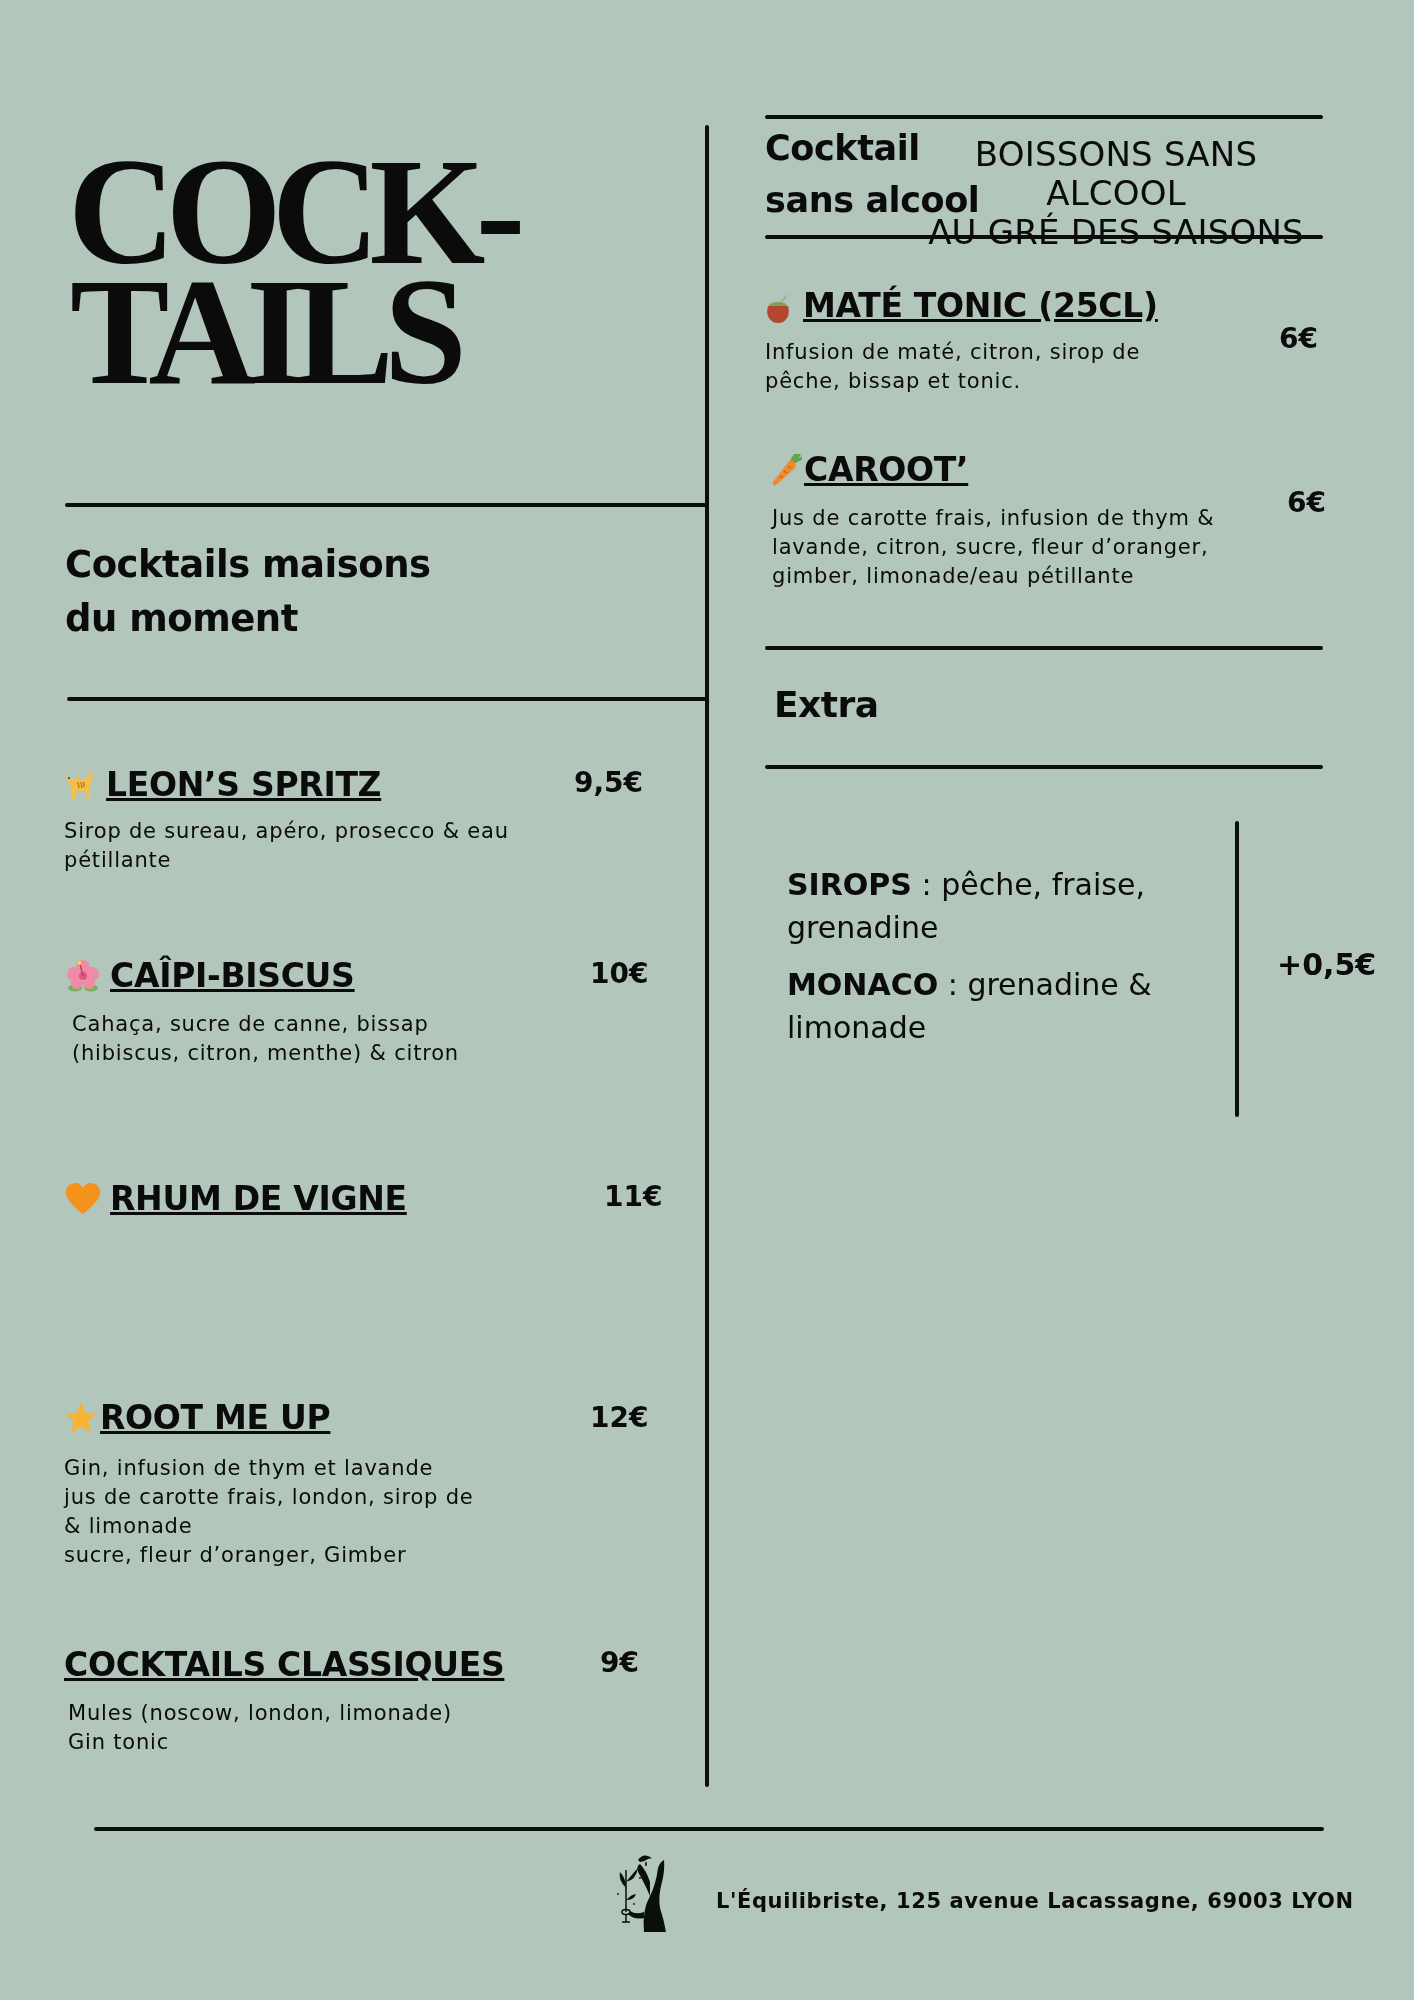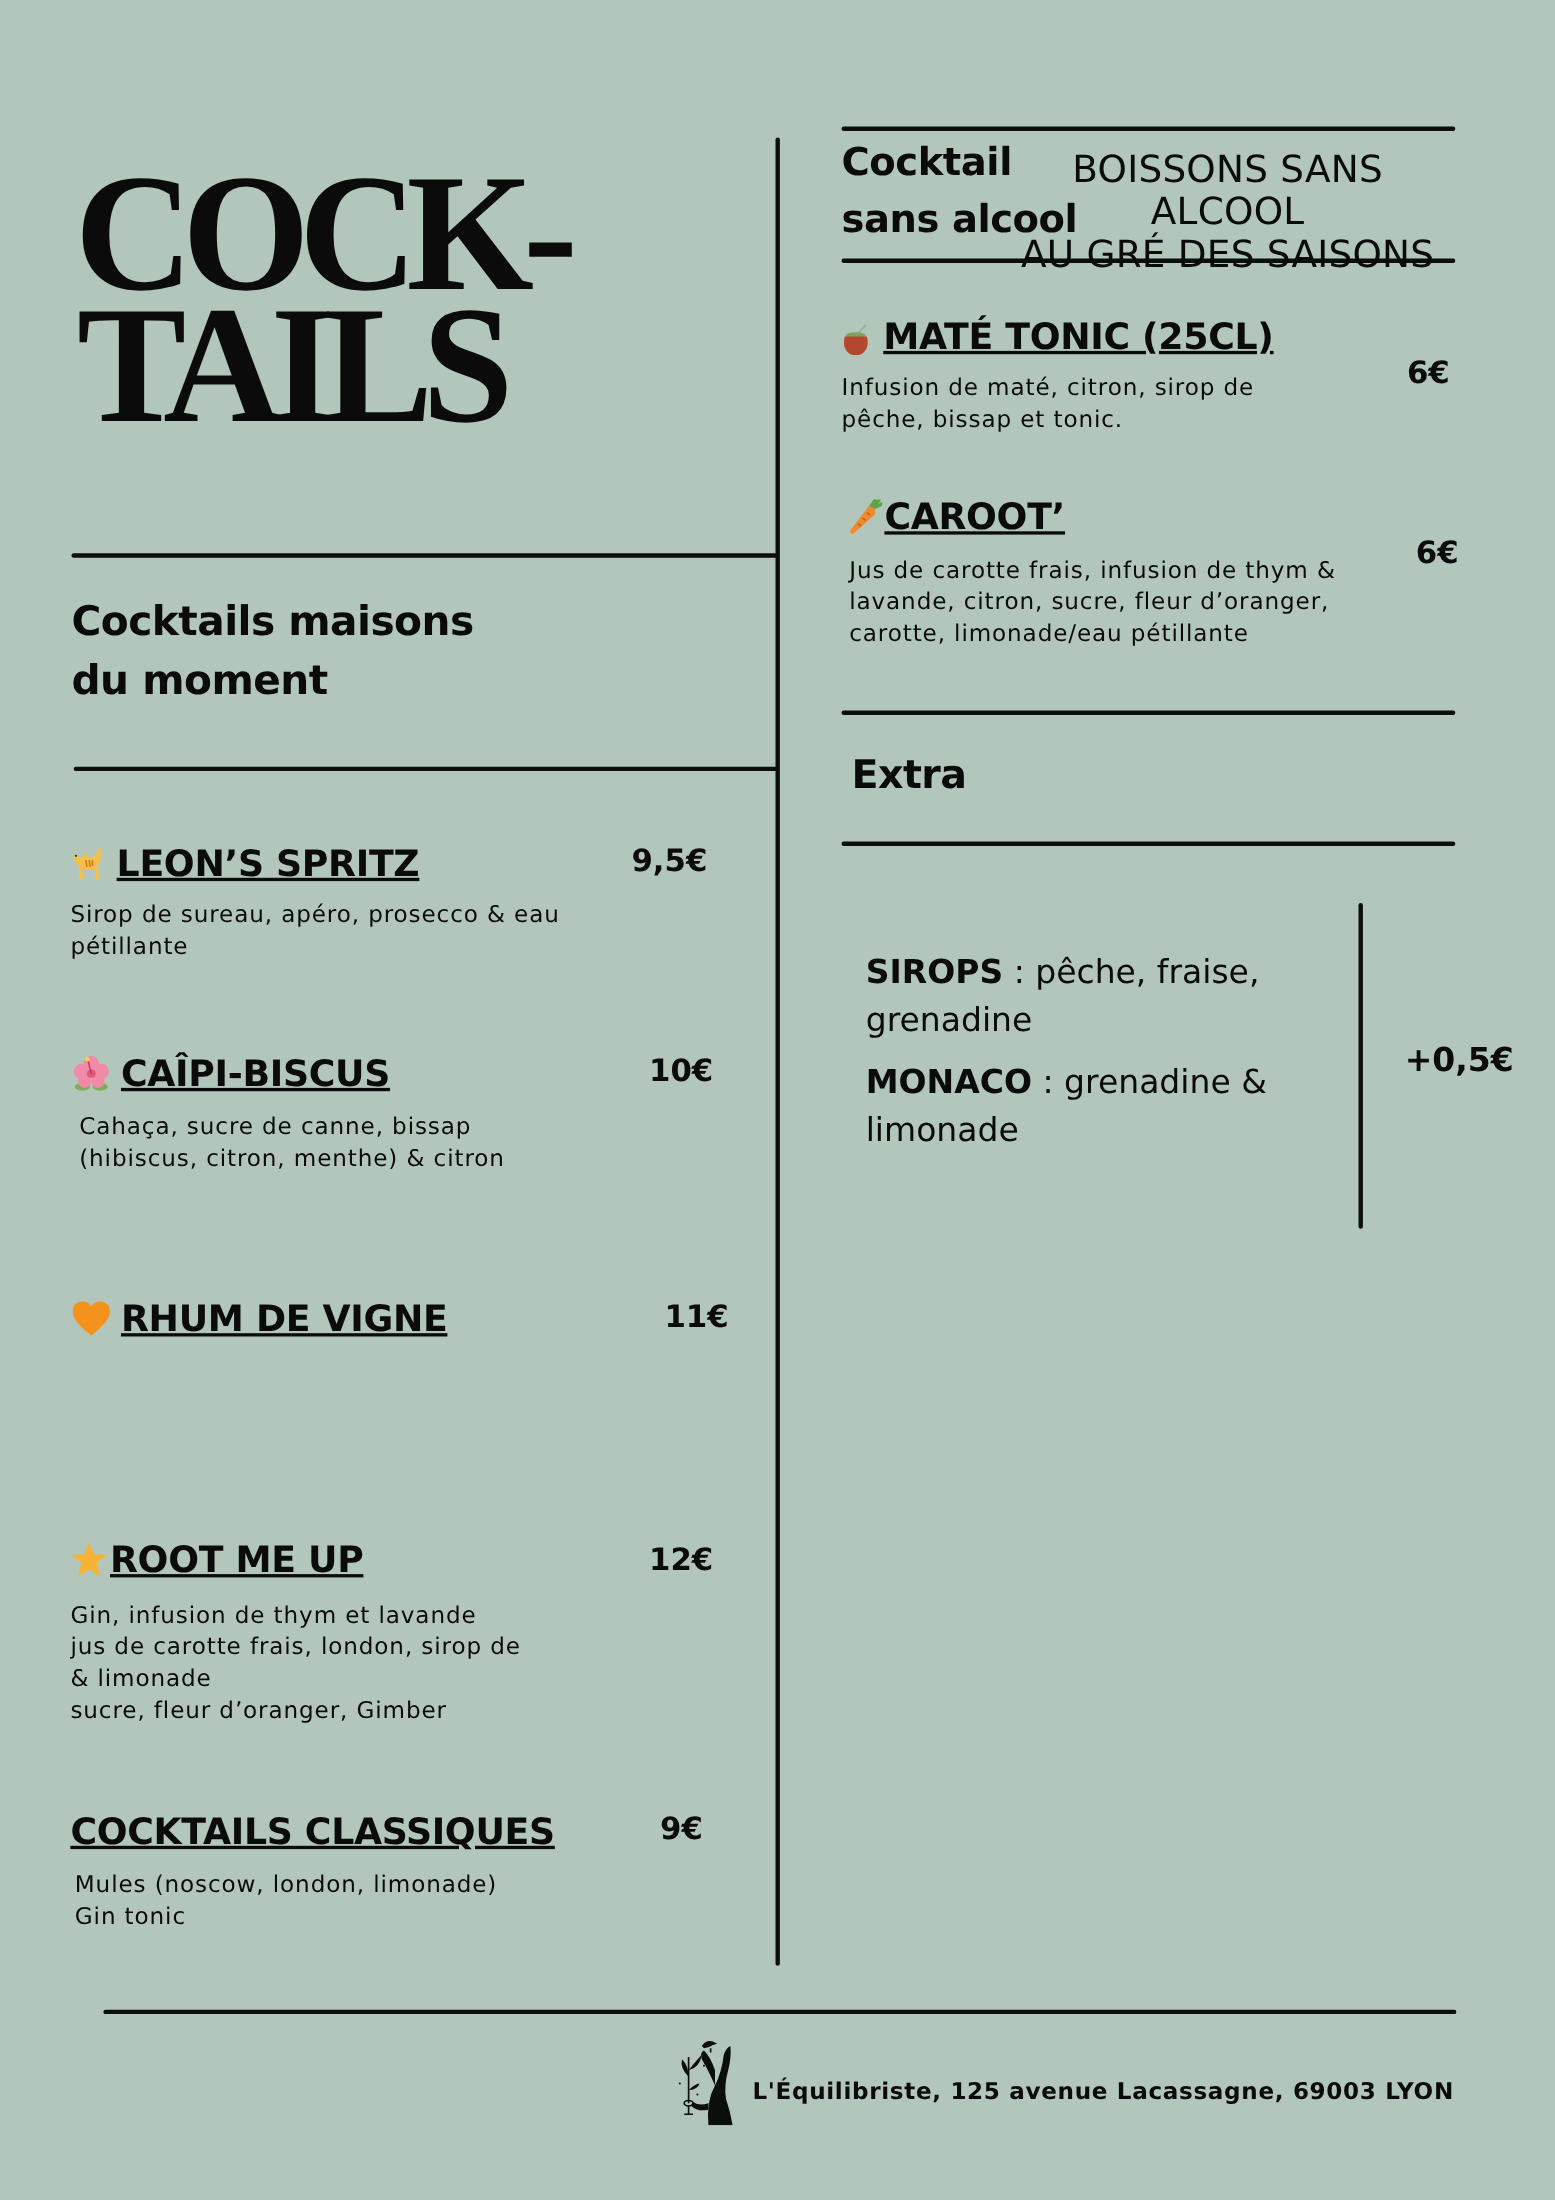--- a/index.html
+++ b/index.html
@@ -249,21 +249,21 @@
         <path d="M18 6 Q26 8 23 14 L4 31 Q0 32 1 28 Z" fill="#f08a2a"></path>
         <path d="M8 22 l3 2 M12 17 l3 2 M16 12 l3 2" stroke="#c8621a" stroke-width="1.4"></path>
       </svg>
     </span>
     <span>CAROOT’</span>
   </div>
   <div class="price abs" style="left:515px; top:35px;">6€</div>
   <div class="item-desc" style="margin-top:14px;">
     <div>Jus de carotte frais, infusion de thym &amp;</div>
     <div>lavande, citron, sucre, fleur d’oranger,</div>
-    <div>carotte, limonade/eau pétillante</div>
+    <div>gimber, limonade/eau pétillante</div>
   </div>
 </div>
 
 <div class="abs section-title" style="left:774px; top:678px; font-size:36px;">Extra</div>
 
 <div class="abs extra-text" style="left:787px; top:863px; width:420px;">
   <div>
     <div><b>SIROPS</b><span> : pêche, fraise,</span></div>
     <div>grenadine</div>
   </div>
@@ -290,13 +290,13 @@
     <path d="M22 34 Q30 24 34 20 Q32 32 22 34 Z" fill="#0b0f0c"></path>
     <path d="M22 52 Q28 46 32 46 Q30 52 22 52 Z" fill="#0b0f0c"></path>
 
     <ellipse cx="22" cy="64" rx="4" ry="2.5" fill="none" stroke="#0b0f0c" stroke-width="1.5"></ellipse>
     <path d="M22 66 L22 74 M18 74 L26 74" stroke="#0b0f0c" stroke-width="1.5"></path>
     <circle cx="14" cy="46" r="0.9" fill="#0b0f0c"></circle>
     <circle cx="36" cy="30" r="0.9" fill="#0b0f0c"></circle>
     <circle cx="30" cy="56" r="0.9" fill="#0b0f0c"></circle>
   </svg>
 </div>
-<div class="abs footer-text" style="left:684px; top:1889px;">L'Équilibriste, 125 avenue Lacassagne, 69003 LYON</div>
+<div class="abs footer-text" style="left:716px; top:1889px;">L'Équilibriste, 125 avenue Lacassagne, 69003 LYON</div>
 
 </body></html>

